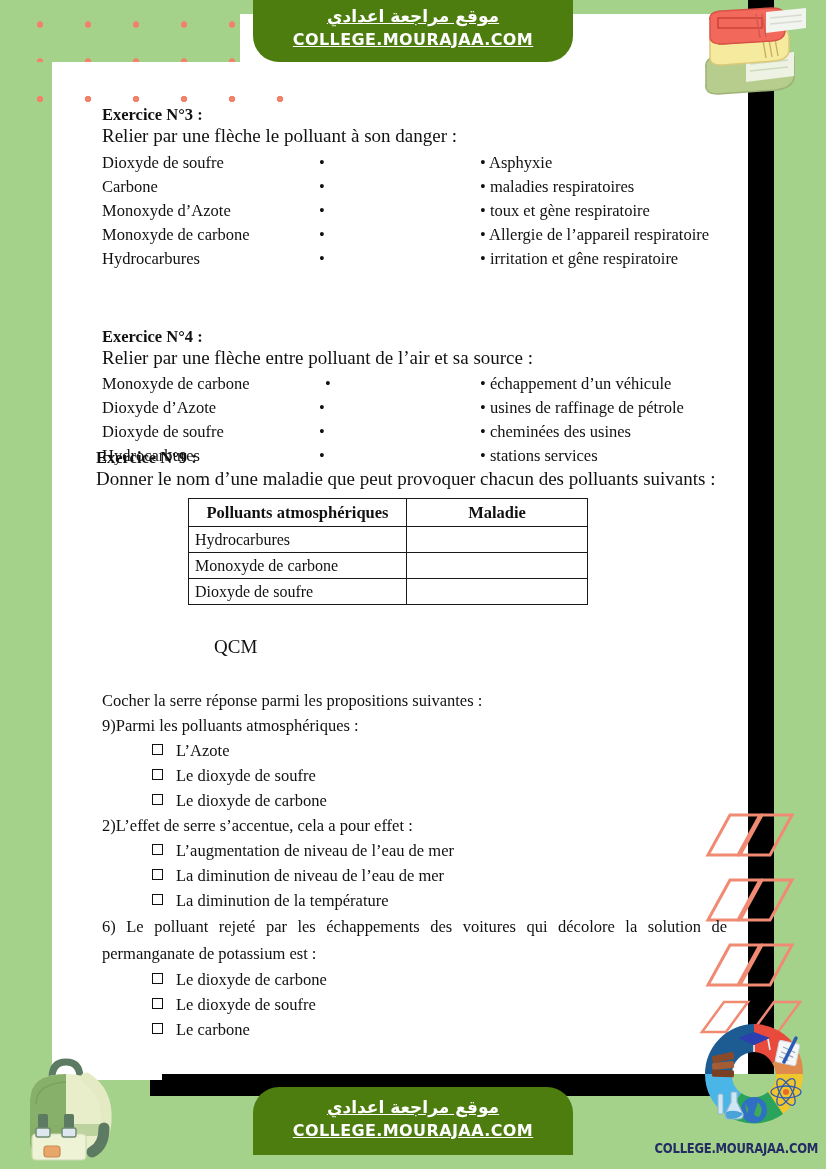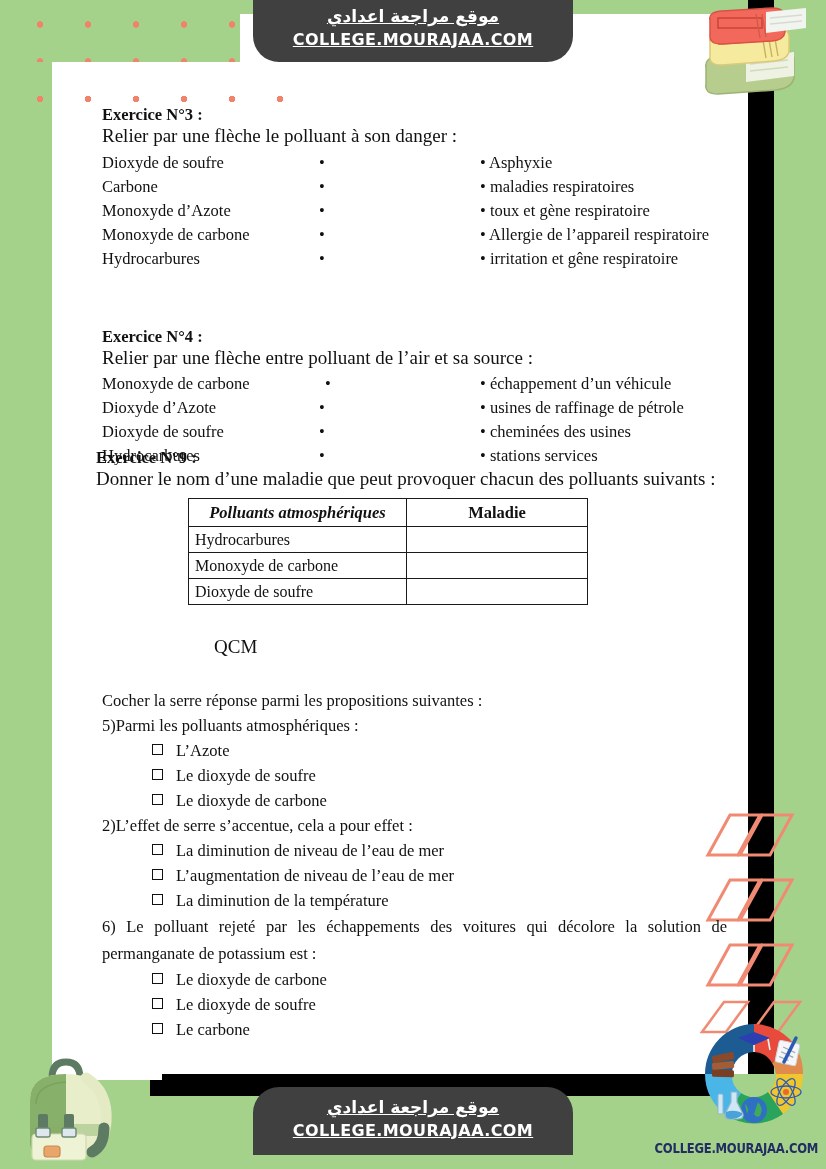--- a/index.html
+++ b/index.html
@@ -101,21 +101,21 @@
       radial-gradient(circle, #f2836b 3px, transparent 3.5px);
     background-size: 48px 40px;
     background-position: 16px 17px;
   }
 
   
   .banner {
     position: absolute;
     left: 253px;
     width: 320px;
-    background: #404040;
+    background: #4d7c0f;
     text-align: center;
     color: #ffffff;
     font-family: "DejaVu Sans", "Liberation Sans", sans-serif;
     z-index: 6;
   }
   .banner-top {
     top: 0;
     height: 58px;
     border-radius: 0 0 26px 26px;
     padding-top: 4px;
@@ -215,21 +215,21 @@
     height: 23px;
     padding: 1px 6px;
     vertical-align: middle;
   }
   .tbl th {
     font-weight: bold;
     text-align: center;
     font-size: 16.5px;
     height: 25px;
   }
-  .col-a { width: 205px; font-style: italic; }
+  .col-a { width: 205px; }
   .col-b { width: 168px; }
 
   .qcm-head {
     font-weight: normal;
     font-size: 19px;
     text-align: left;
     margin: 0;
     padding-left: 118px;
   }
   .qcm-line { margin: 0; line-height: 25px; }
@@ -473,37 +473,37 @@
           </tr>
         </tbody>
       </table>
     </div>
 
     <div class="block" style="top:622px; left:44px;">
       <p class="qcm-head">QCM</p>
 
       <p class="qcm-line" style="margin-top:30px; padding-left:6px;">Cocher la serre réponse parmi les propositions suivantes :</p>
 
-      <p class="qcm-line" style="padding-left:6px;">5)Parmi les polluants atmosphériques :</p>
+      <p class="qcm-line" style="padding-left:6px;">9)Parmi les polluants atmosphériques :</p>
       <p class="qcm-opt">
         <span class="qcm-box"></span><span>L’Azote</span>
       </p>
       <p class="qcm-opt">
         <span class="qcm-box"></span><span>Le dioxyde de soufre</span>
       </p>
       <p class="qcm-opt">
         <span class="qcm-box"></span><span>Le dioxyde de carbone</span>
       </p>
 
       <p class="qcm-line" style="padding-left:6px;">2)L’effet de serre s’accentue, cela a pour effet :</p>
       <p class="qcm-opt">
+        <span class="qcm-box"></span><span>L’augmentation de niveau de l’eau de mer</span>
+      </p>
+      <p class="qcm-opt">
         <span class="qcm-box"></span><span>La diminution de niveau de l’eau de mer</span>
-      </p>
-      <p class="qcm-opt">
-        <span class="qcm-box"></span><span>L’augmentation de niveau de l’eau de mer</span>
       </p>
       <p class="qcm-opt">
         <span class="qcm-box"></span><span>La diminution de la température</span>
       </p>
 
       <p class="justified" style="padding-left:6px;">6) Le polluant  rejeté  par  les  échappements des voitures  qui décolore la solution  de permanganate de potassium est :</p>
       <p class="qcm-opt">
         <span class="qcm-box"></span><span>Le dioxyde de carbone</span>
       </p>
       <p class="qcm-opt">

